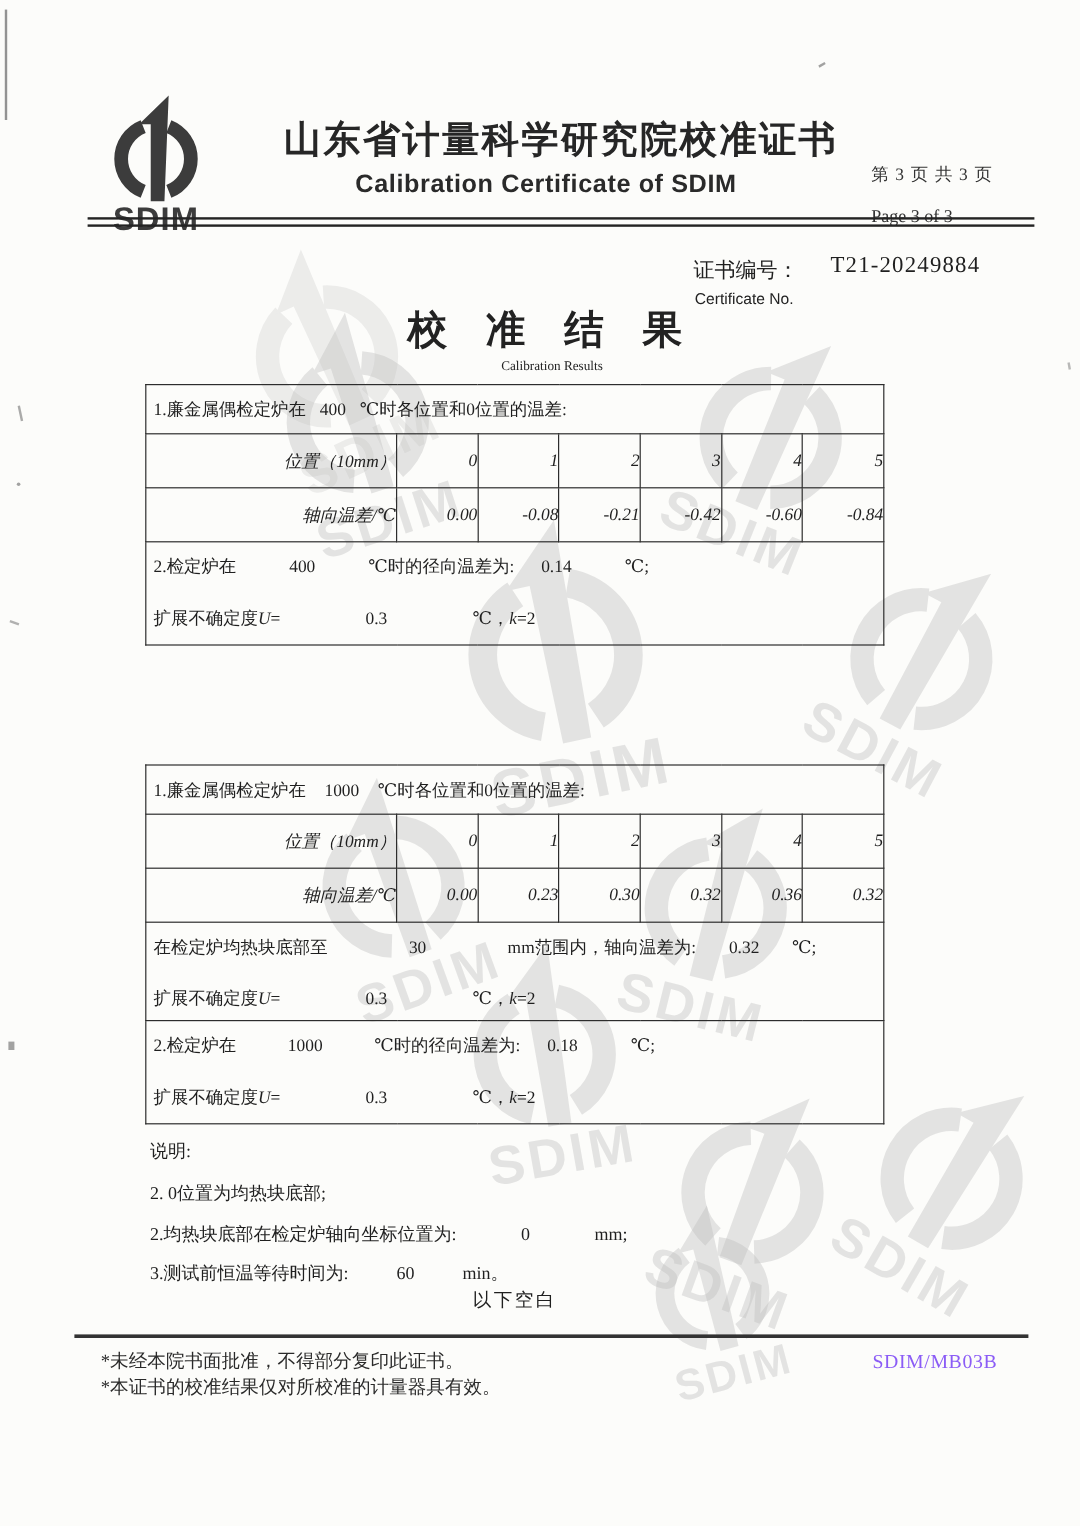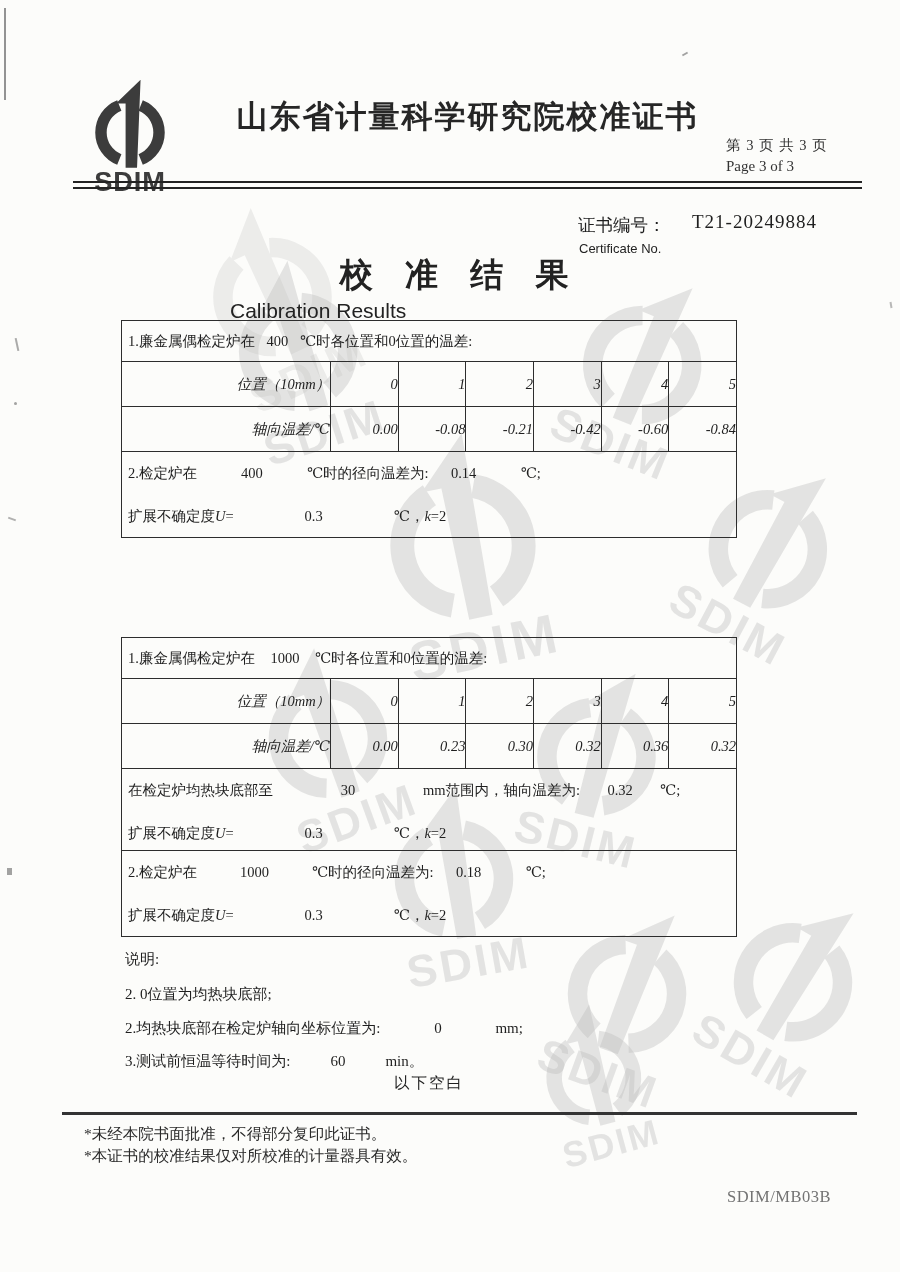--- a/index.html
+++ b/index.html
@@ -28,34 +28,34 @@
 
   
   .logo{position:absolute;left:86px;top:76px;width:88px;height:120px;color:#3c3c3c;}
   .logo text{fill:currentColor;font-family:"Liberation Sans",sans-serif;font-weight:bold;font-size:31px;letter-spacing:1px;}
   .title-cn{position:absolute;left:175px;top:96px;width:585px;text-align:center;
     font-size:31px;font-weight:bold;letter-spacing:2px;color:#262626;}
   .title-en{position:absolute;left:175px;top:142px;width:560px;text-align:center;
     font-family:"Liberation Sans",sans-serif;font-size:21px;font-weight:800;letter-spacing:.5px;color:#2a2a2a;}
   .pageinfo{position:absolute;left:726px;top:136px;width:136px;text-align:left;color:#333;}
   .pageinfo .cn{font-size:14.5px;letter-spacing:1px;}
-  .pageinfo .en{font-size:15px;margin-top:3px;}
+  .pageinfo .en{font-size:15px;margin-top:18px;}
   .dbl-rule{position:absolute;left:73px;top:181px;width:789px;height:4px;
     border-top:2.5px solid #232323;border-bottom:2px solid #232323;}
 
   
   .certno-label{position:absolute;left:578px;top:213px;font-size:17.5px;}
   .certno-value{position:absolute;left:692px;top:211px;font-size:19px;letter-spacing:1px;}
   .certno-en{position:absolute;left:579px;top:241px;font-family:"Liberation Sans",sans-serif;font-size:13px;color:#222;}
 
   
   .result-cn{position:absolute;left:230px;top:253px;width:460px;text-align:center;
     font-size:33px;font-weight:bold;letter-spacing:12px;color:#222;}
-  .result-en{position:absolute;left:230px;top:299px;width:460px;text-align:left;
-    font-family:Liberation Sans, sans-serif;font-size:21px;color:#222;}
+  .result-en{position:absolute;left:230px;top:299px;width:460px;text-align:center;
+    font-family:Liberation Serif, serif;font-size:11px;color:#222;}
 
   
   table.ctable{
     position:absolute;left:121px;width:616px;
     border-collapse:collapse;table-layout:fixed;
     font-size:14.5px;color:var(--ink);
   }
   .ctable td{border:1.5px solid var(--border);padding:0;}
   .ctable .intro-cell{height:40px;text-align:left;padding-left:6px;}
   .ctable tr.rh td{height:44px;text-align:right;font-style:italic;}
@@ -71,21 +71,21 @@
   .unit-gap{margin-left:22px;}
   .sym{font-style:italic;font-family:"Liberation Serif",serif;}
 
   
   .note{position:absolute;left:125px;font-size:15px;}
   .blank-below{position:absolute;left:121px;width:616px;text-align:center;font-size:15.5px;letter-spacing:2px;}
 
   
   .foot-rule{position:absolute;left:62px;top:1112px;width:795px;height:2.5px;background:#333;}
   .disclaimer{position:absolute;left:84px;font-size:15.5px;color:#2a2a2a;}
-  .form-code{position:absolute;left:727px;top:1187px;font-size:16.5px;letter-spacing:.5px;color:#737373;}
+  .form-code{position:absolute;left:727px;top:1125px;font-size:16.5px;letter-spacing:.5px;color:#8b5cf6;}
 
   
   .art{position:absolute;background:#666;pointer-events:none;}
 </style>
 </head>
 <body>
 
 <svg width="0" height="0" style="position:absolute" aria-hidden="true">
   <defs>
     <g id="sdim-mark">
@@ -148,20 +148,21 @@
   <div class="art" style="left:8px;top:518px;width:8px;height:2px;opacity:.5;transform:rotate(20deg)"></div>
   <div class="art" style="left:7px;top:868px;width:5px;height:7px;opacity:.6"></div>
   <div class="art" style="left:682px;top:53px;width:6px;height:2px;opacity:.6;transform:rotate(-30deg)"></div>
   <div class="art" style="left:888px;top:304px;width:6px;height:2px;opacity:.45;transform:rotate(80deg)"></div>
 
   <svg class="logo" viewBox="0 0 100 136">
     <use href="#sdim-mark"></use>
     <text x="50" y="131" text-anchor="middle">SDIM</text>
   </svg>
   <div class="title-cn">山东省计量科学研究院校准证书</div>
+  <div class="title-en">Calibration Certificate of SDIM</div>
   <div class="pageinfo">
     <div class="cn">第 3 页 共 3 页</div>
     <div class="en">Page 3 of 3</div>
   </div>
   <div class="dbl-rule"></div>
 
   <div class="certno-label">证书编号：</div>
   <div class="certno-value">T21-20249884</div>
   <div class="certno-en">Certificate No.</div>
 

